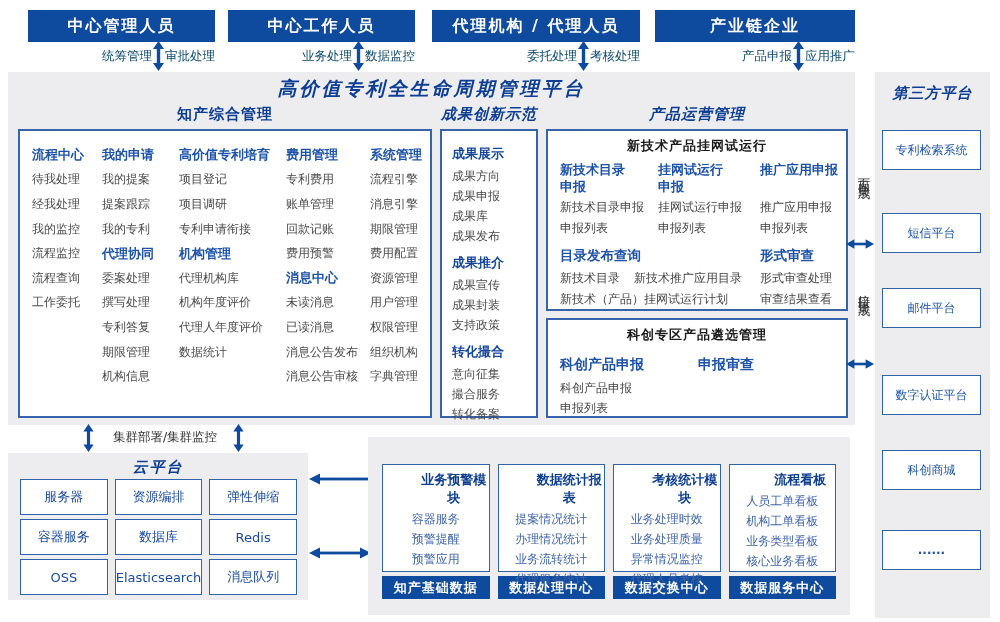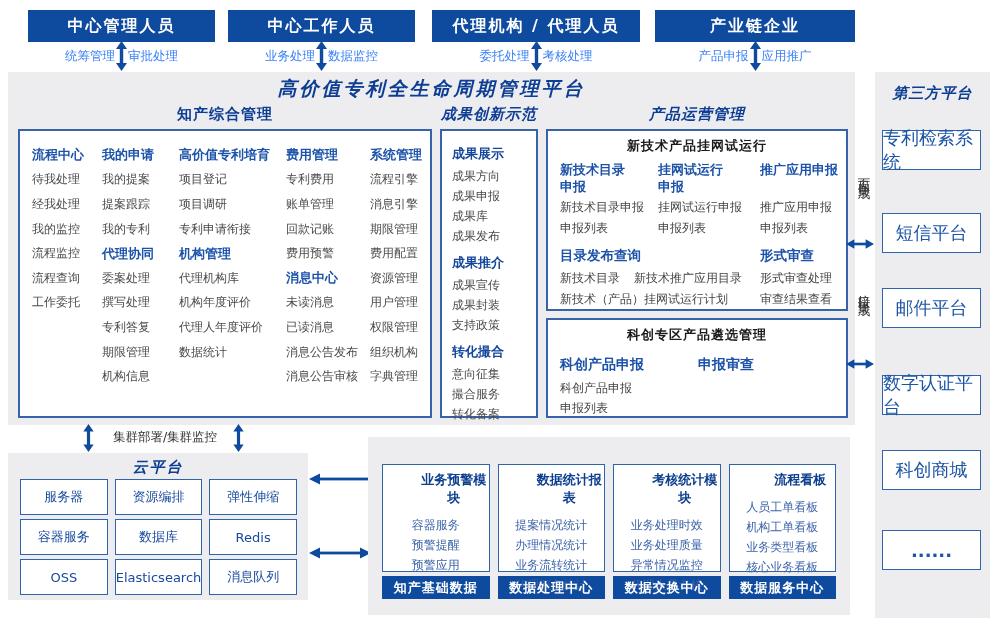--- a/index.html
+++ b/index.html
@@ -10,21 +10,21 @@
 
   
   .role-group{position:absolute;top:10px;}
   .role-group:nth-of-type(1){left:28px;width:187px;}
   .role-group:nth-of-type(2){left:228px;width:187px;}
   .role-group:nth-of-type(3){left:432px;width:208px;}
   .role-group:nth-of-type(4){left:655px;width:200px;}
   .role-header{height:32px;background:#0e4a9e;color:#fff;font-weight:bold;font-size:16px;
                letter-spacing:2px;display:flex;align-items:center;justify-content:center;}
   .role-funcs{position:relative;height:28px;display:flex;align-items:center;
-              justify-content:center;font-size:12.5px;color:#3b82f6;}
+              justify-content:flex-end;font-size:12.5px;color:#0c4a6e;}
   .role-funcs svg{height:30px;width:13px;}
 
   
   .main-panel{position:absolute;left:8px;top:72px;width:847px;height:353px;background:#ededef;}
   .main-title{position:absolute;top:4px;left:0;width:100%;text-align:center;font-size:19px;
               font-weight:bold;font-style:italic;color:#0d3e94;letter-spacing:3px;}
   .sec-label{position:absolute;top:33px;font-weight:bold;font-size:15px;color:#0d3e94;
              text-align:center;letter-spacing:1px;}
   .ip-label{left:10px;width:414px;}
   .achv-label{left:432px;width:98px;font-style:italic;}
@@ -78,30 +78,30 @@
               grid-template-columns:repeat(3,1fr);gap:4px 7px;}
   .cloud-box{height:36px;background:#fff;border:1.5px solid #2f64ab;display:flex;align-items:center;
              justify-content:center;font-size:13px;color:#17499c;box-sizing:border-box;}
 
   
   .kb-panel{position:absolute;left:368px;top:437px;width:482px;height:178px;background:#ededef;}
   .kb-title{margin-top:4px;}
   .kb-grid{position:absolute;left:14px;top:27px;width:454px;display:grid;
            grid-template-columns:repeat(4,1fr);gap:0 8px;}
   .kb-box{height:108px;background:#fff;border:1.5px solid #2f64ab;text-align:center;box-sizing:border-box;}
-  .kb-h{font-size:13px;font-weight:bold;color:#0d3f8f;margin:6px 0 8px;padding-left:36px;}
+  .kb-h{font-size:13px;font-weight:bold;color:#0d3f8f;margin:6px 0 2px;padding-left:36px;}
   .kb-i{font-size:12px;color:#3c63a9;line-height:20px;white-space:nowrap;}
   .kb-btn{margin-top:4px;height:23px;background:#0e4a9e;color:#fff;font-weight:bold;font-size:13px;
           letter-spacing:1px;display:flex;align-items:center;justify-content:center;}
 
   
   .tp-panel{position:absolute;left:875px;top:72px;width:115px;height:546px;background:#ededef;}
   .tp-title{margin-top:12px;letter-spacing:1px;}
   .tp-box{position:absolute;left:7px;width:99px;height:40px;background:#fff;border:1.5px solid #2f64ab;
-          display:flex;align-items:center;justify-content:center;font-size:18px;color:#1d55a5;
+          display:flex;align-items:center;justify-content:center;font-size:12px;color:#1d55a5;
           box-sizing:border-box;}
   .tp-box:nth-of-type(1){top:58px;}
   .tp-box:nth-of-type(2){top:141px;}
   .tp-box:nth-of-type(3){top:216px;}
   .tp-box:nth-of-type(4){top:303px;}
   .tp-box:nth-of-type(5){top:378px;}
   .tp-box:nth-of-type(6){top:458px;font-weight:bold;}
 
   .integration-label{position:absolute;writing-mode:vertical-rl;font-size:12.5px;color:#333;
                      letter-spacing:3px;left:855px;}

